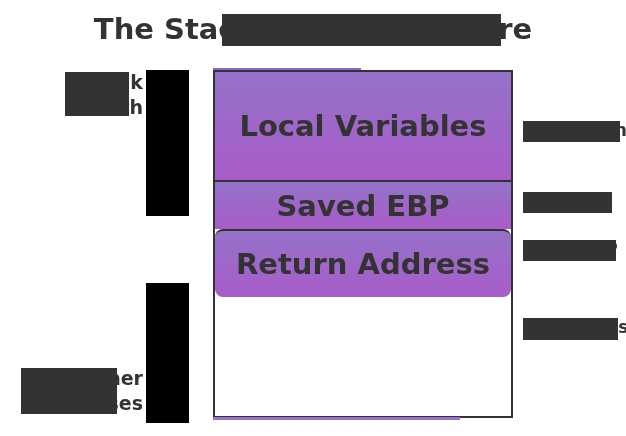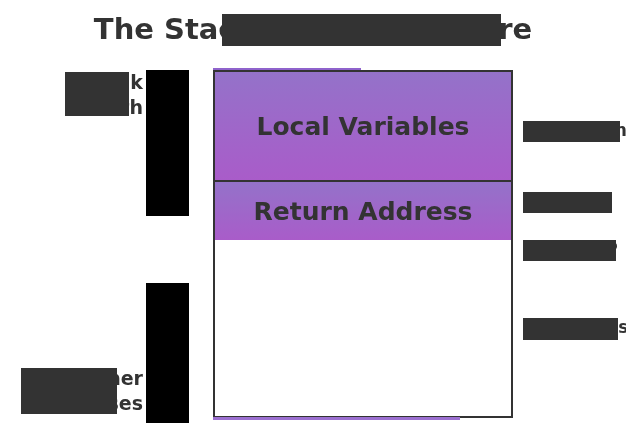--- a/index.html
+++ b/index.html
@@ -108,32 +108,32 @@
     box-sizing: border-box;
     display: flex;
     flex-direction: column;
   }
   .stack-cell {
     position: relative;
     display: flex;
     align-items: center;
     justify-content: center;
     box-sizing: border-box;
-    font-size: 25px;
+    font-size: 29px;
     font-weight: bold;
     color: #333333;
     background: linear-gradient(180deg, #9472c9 0%, #a95cc9 100%);
     white-space: nowrap;
   }
   .stack-cell + .stack-cell {
     border-top: 2px solid #333333;
   }
   #cell-local-variables { height: 108px; }
   #cell-saved-ebp       { height: 49px;  }
-  #cell-return-address  { height: 60px;  }
+  #cell-return-address  { height: 68px; border-radius: 8px;  }
   #cell-parameters      { flex: 1 1 auto; }
 
   
   #frame-underline {
     position: absolute;
     left: 213px;
     top: 417px;
     width: 247px;
     height: 3px;
     background: #9b6fd0;
@@ -191,20 +191,23 @@
 
   <div class="growth-bar" id="growth-bar-top"></div>
   <div class="growth-bar" id="growth-bar-bottom"></div>
 
   <div id="frame-topline"></div>
 
   <div id="stack-frame">
     <div class="stack-cell" id="cell-local-variables">
       <span>Local Variables</span>
     </div>
+    <div class="stack-cell" id="cell-saved-ebp">
+      <span>Saved EBP</span>
+    </div>
     <div class="stack-cell" id="cell-return-address">
       <span>Return Address</span>
     </div>
   </div>
 
   <div id="frame-underline"></div>
 
   <div class="right-label" id="right-label-1">ESP region</div>
   <div class="right-label-redaction" id="right-redaction-1"></div>
 

